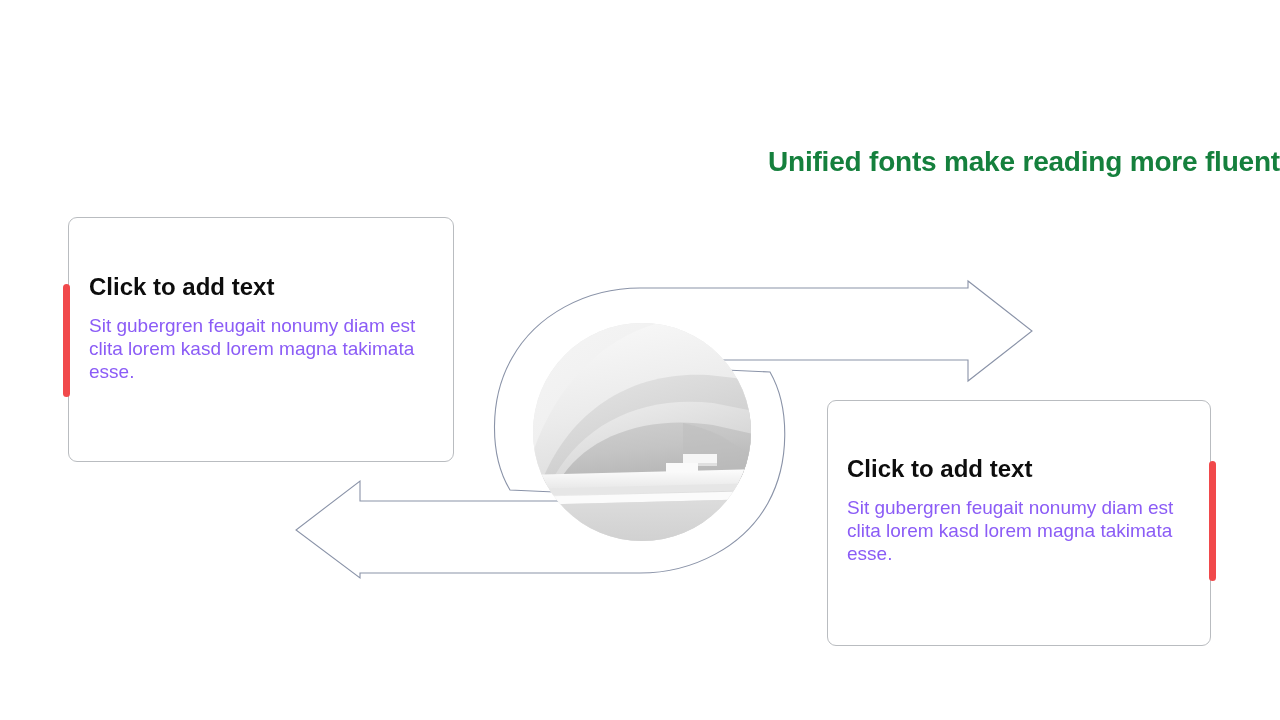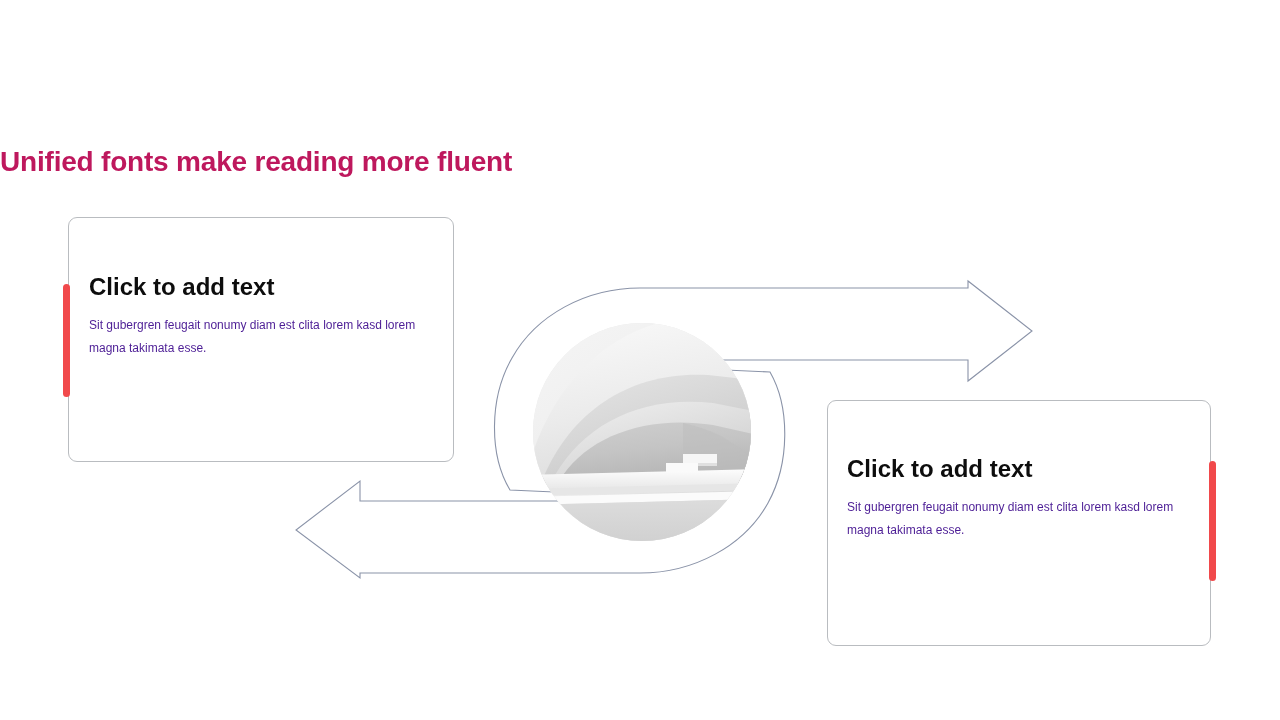--- a/index.html
+++ b/index.html
@@ -21,24 +21,24 @@
     inset: 0;
     background: #ffffff;
   }
 
   
   .slide-title {
     position: absolute;
     left: 0;
     right: 0;
     top: 142px;
-    text-align: left;
+    text-align: right;
     font-size: 28px;
     font-weight: bold;
-    color: #be185d;
+    color: #15803d;
     letter-spacing: -0.2px;
     line-height: 40px;
   }
 
   
   .arrow-layer {
     position: absolute;
     left: 0;
     top: 0;
     width: 1280px;
@@ -73,22 +73,22 @@
   .card-heading {
     position: absolute;
     font-size: 24px;
     font-weight: bold;
     color: #0d0d0d;
     line-height: 26px;
     white-space: nowrap;
   }
   .card-body {
     position: absolute;
-    font-size: 12px;
-    color: #4c1d95;
+    font-size: 19px;
+    color: #8b5cf6;
     line-height: 23px;
     width: 330px;
   }
 
   .card-left .card-heading  { left: 20px; top: 56px; }
   .card-left .card-body     { left: 20px; top: 96px; }
   .card-right .card-heading { left: 19px; top: 55px; }
   .card-right .card-body    { left: 19px; top: 95px; }
 
   

